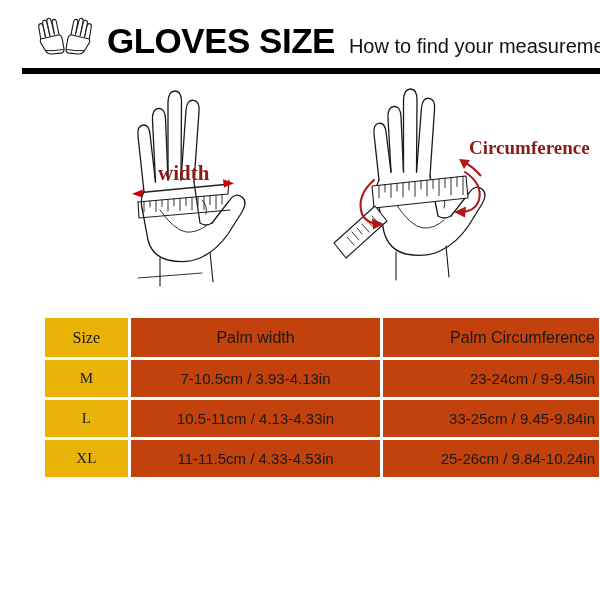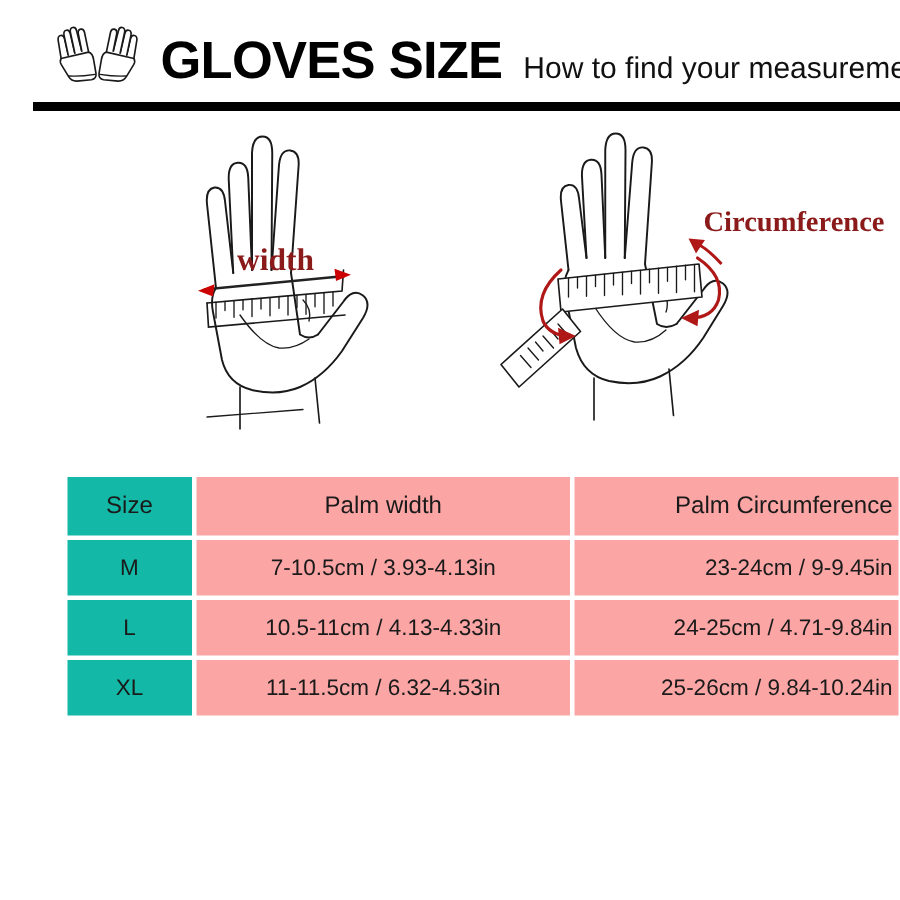--- a/index.html
+++ b/index.html
@@ -97,25 +97,26 @@
     border-spacing: 3px;
   }
   #size-table td {
     height: 37px;
     padding: 0 4px;
     text-align: center;
     vertical-align: middle;
     font-family: "Liberation Sans", sans-serif;
     font-size: 15px;
     color: #1a1a1a;
-    background: #fca5a5;
+    background: #c2410c;
   }
   #size-table td.size-cell {
-    background: #14b8a6;
+    background: #eab308;
     width: 74px;
+    font-family: Liberation Serif, serif;
   }
   #size-table tr.header-row td {
     font-size: 16px;
     height: 39px;
   }
   #size-table td.col-width { width: 240px; }
   #size-table td.col-circ  { width: 206px; text-align: right; }
 
   
   #footer-note {
@@ -354,24 +355,24 @@
         <td class="col-circ">Palm Circumference</td>
       </tr>
       <tr>
         <td class="size-cell">M</td>
         <td class="col-width">7-10.5cm / 3.93-4.13in</td>
         <td class="col-circ">23-24cm / 9-9.45in</td>
       </tr>
       <tr>
         <td class="size-cell">L</td>
         <td class="col-width">10.5-11cm / 4.13-4.33in</td>
-        <td class="col-circ">24-25cm / 4.71-9.84in</td>
+        <td class="col-circ">33-25cm / 9.45-9.84in</td>
       </tr>
       <tr>
         <td class="size-cell">XL</td>
-        <td class="col-width">11-11.5cm / 6.32-4.53in</td>
+        <td class="col-width">11-11.5cm / 4.33-4.53in</td>
         <td class="col-circ">25-26cm / 9.84-10.24in</td>
       </tr>
     </tbody>
   </table>
 
 
 </div>
 
 </body></html>

